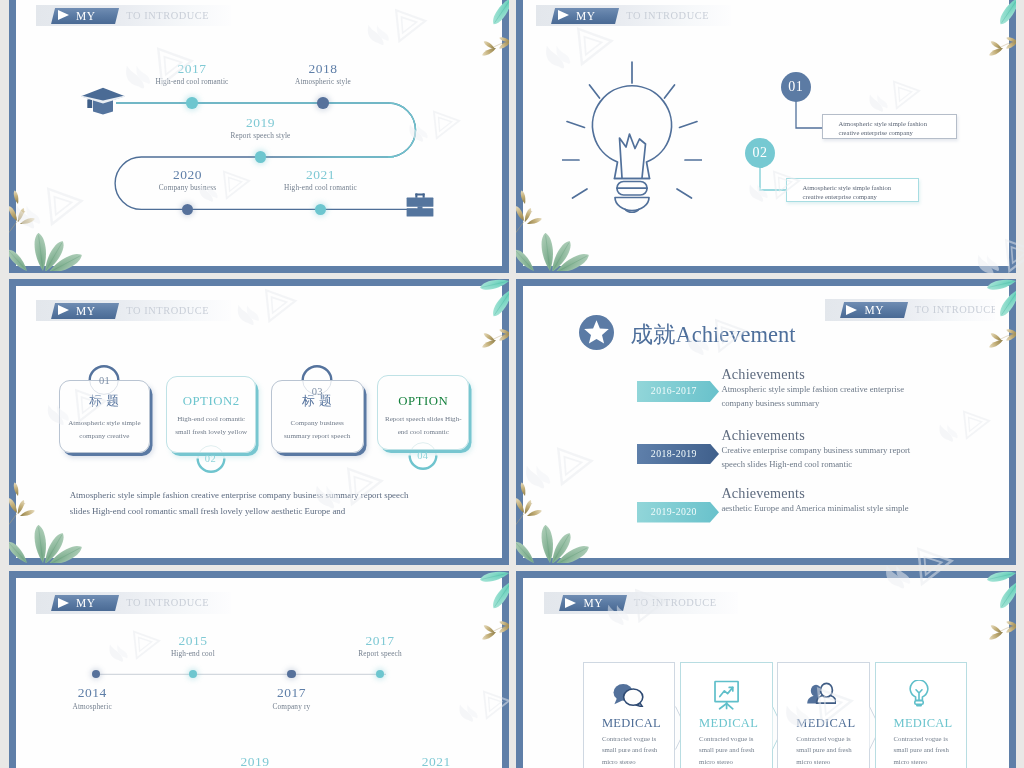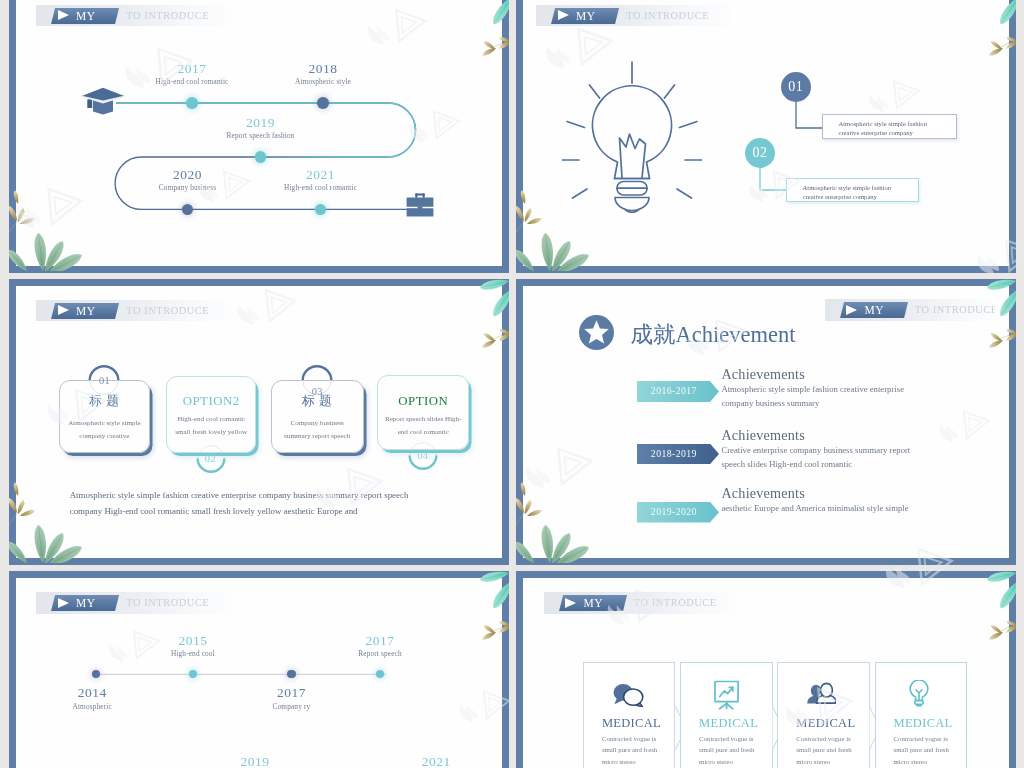--- a/index.html
+++ b/index.html
@@ -173,21 +173,21 @@
 
   <div class="yr t" style="left:126.5px;top:67px;width:100px">2017</div>
   <div class="cap" style="left:126.5px;top:83px;width:100px">High-end cool romantic</div>
   <div class="dot t" style="left:170.5px;top:103px"></div>
 
   <div class="yr b" style="left:257.5px;top:67px;width:100px">2018</div>
   <div class="cap" style="left:257.5px;top:83px;width:100px">Atmospheric style</div>
   <div class="dot b" style="left:301.5px;top:103px"></div>
 
   <div class="yr t" style="left:195px;top:121px;width:100px">2019</div>
-  <div class="cap" style="left:195px;top:137px;width:100px">Report speech fashion</div>
+  <div class="cap" style="left:195px;top:137px;width:100px">Report speech style</div>
   <div class="dot t" style="left:239px;top:157px"></div>
 
   <div class="yr b" style="left:122px;top:173px;width:100px">2020</div>
   <div class="cap" style="left:122px;top:189px;width:100px">Company business</div>
   <div class="dot b" style="left:166px;top:209.5px"></div>
 
   <div class="yr t" style="left:255px;top:173px;width:100px">2021</div>
   <div class="cap" style="left:255px;top:189px;width:100px">High-end cool romantic</div>
   <div class="dot t" style="left:299px;top:209.5px"></div>
  </div>
@@ -341,21 +341,21 @@
   </svg>
   <div class="obadge t" style="left:394px;top:156.5px;width:26.7px;height:26.7px;line-height:26.7px">04</div>
   <div class="otitle" style="left:359.6px;top:108.3px;width:96.3px;color:#15803d">OPTION</div>
   <div class="obody" style="left:357.6px;top:126.5px;width:100.3px">
     <div>Report speech slides High-</div>
     <div>end cool romantic</div>
   </div>
 
   <div style="position:absolute;left:54.2px;top:200.5px;width:400px;font-size:8.9px;line-height:1.82;color:#5d6b80;">
     <div>Atmospheric style simple fashion creative enterprise company business summary report speech</div>
-    <div>company High-end cool romantic small fresh lovely yellow aesthetic Europe and</div>
+    <div>slides High-end cool romantic small fresh lovely yellow aesthetic Europe and</div>
   </div>
  </div>
 <svg class="leaf leafBL" width="110" height="100" style="left:-6px;bottom:2px" viewBox="0 0 110 100">
    <path d="M4,64 C10,56 16,48 22,40" stroke="#b7a477" stroke-width="0.6" fill="none" opacity="0.8"></path>
    <use href="#lfD" transform="translate(4,64) rotate(-70) scale(0.55)"></use>
    <use href="#lfD" transform="translate(14,50) rotate(-28) scale(0.62)"></use>
    <use href="#lfD" transform="translate(15,51) rotate(22) scale(0.56)"></use>
    <use href="#lfD" transform="translate(17,53) rotate(70) scale(0.58)"></use>
    <use href="#lfD" transform="translate(15,33) rotate(-14) scale(0.52)"></use>
    <use href="#lf" transform="translate(24,100) rotate(-42) scale(0.54)"></use>

